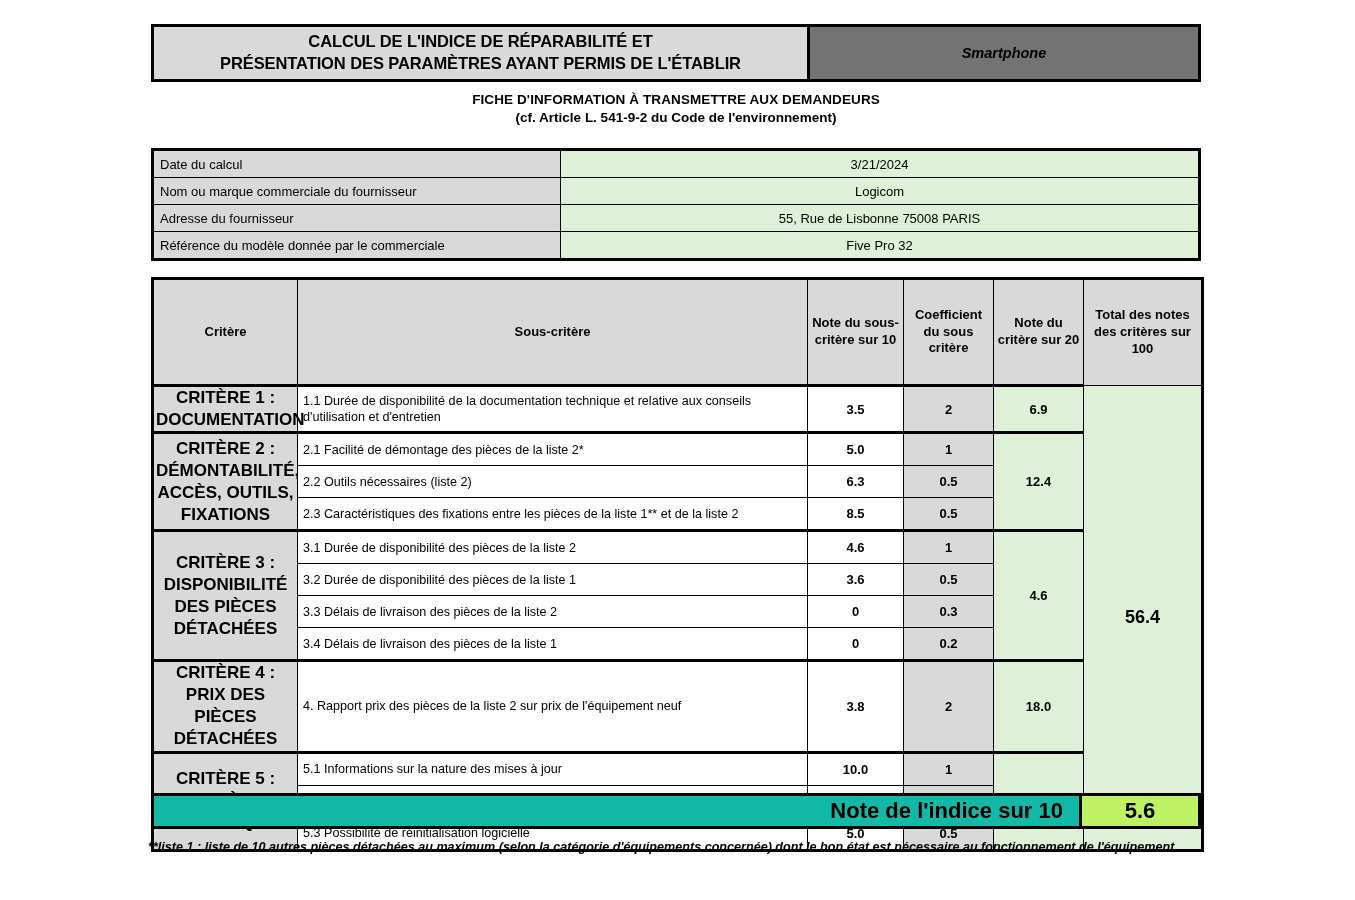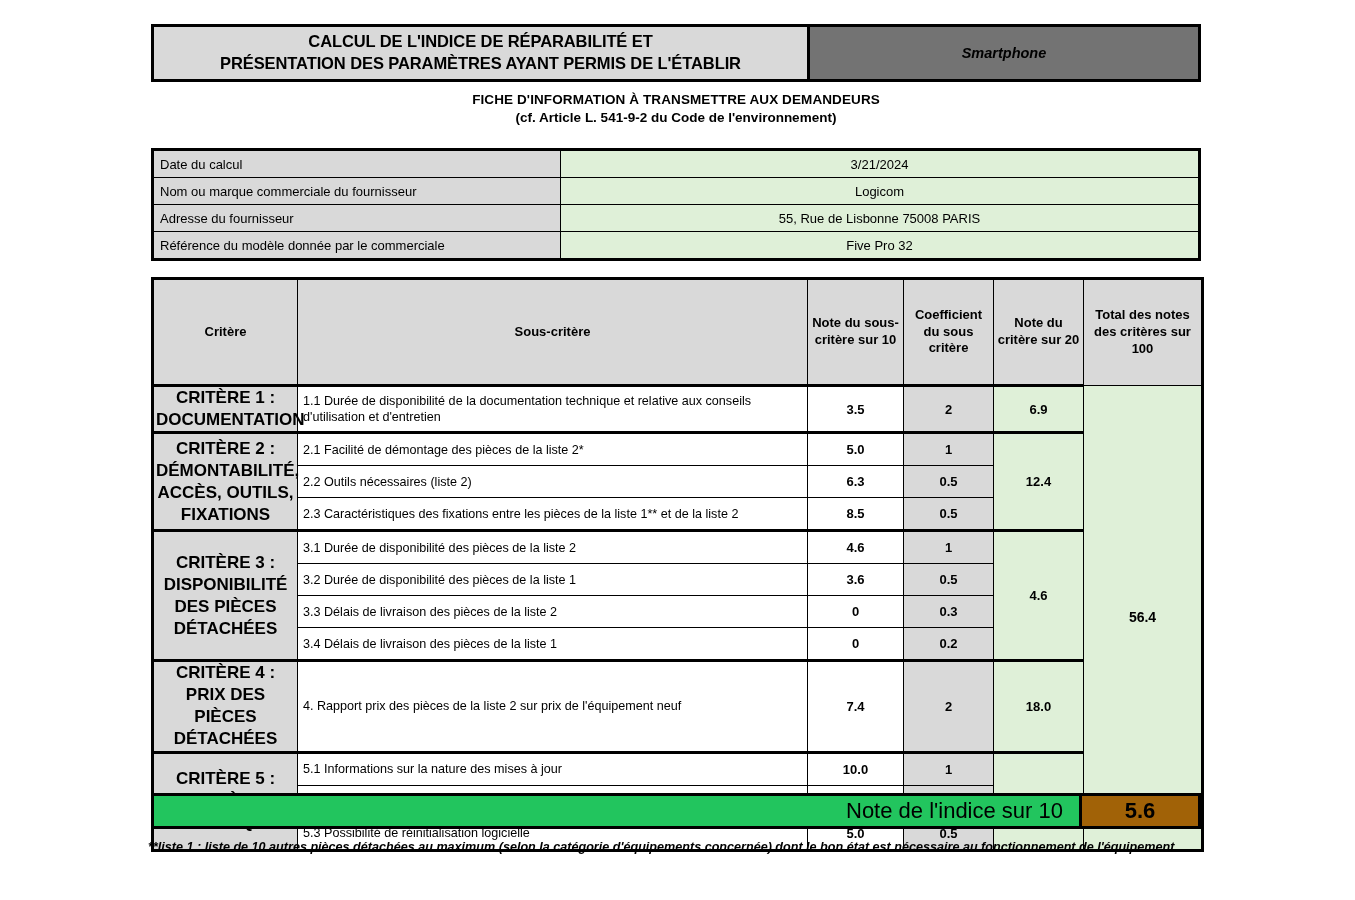--- a/index.html
+++ b/index.html
@@ -180,21 +180,21 @@
     text-align: center;
     font-weight: bold;
     font-size: 13px;
     border-top: 3px solid #000;
     border-bottom: 3px solid #000;
   }
   td.c-total {
     background: #dff0d8;
     text-align: center;
     font-weight: bold;
-    font-size: 14px;
+    font-size: 18px;
   }
 
   tr.grp-top td.c-sous,
   tr.grp-top td.c-note-sous,
   tr.grp-top td.c-coef { border-top: 3px solid #000; }
   tr.grp-bottom td.c-sous,
   tr.grp-bottom td.c-note-sous,
   tr.grp-bottom td.c-coef { border-bottom: 3px solid #000; }
 
   .r-h1 { height: 42px; }
@@ -207,31 +207,31 @@
     left: 151px;
     top: 793px;
     width: 1050px;
     height: 36px;
     display: flex;
     box-sizing: border-box;
     border: 3px solid #000;
   }
   .score-label {
     flex: 1;
-    background: #22c55e;
+    background: #14b8a6;
     display: flex;
     align-items: center;
     justify-content: flex-end;
     padding-right: 16px;
     font-size: 22px;
-    font-weight: normal;
+    font-weight: bold;
   }
   .score-value {
     width: 119px;
-    background: #a16207;
+    background: #bef264;
     border-left: 3px solid #000;
     display: flex;
     align-items: center;
     justify-content: center;
     font-size: 22px;
     font-weight: bold;
     box-sizing: border-box;
   }
 
   
@@ -356,21 +356,21 @@
       </tr>
       <tr class="grp-bottom">
         <td class="c-sous r-h2">3.4 Délais de livraison des pièces de la liste 1</td>
         <td class="c-note-sous">0</td>
         <td class="c-coef">0.2</td>
       </tr>
 
       <tr class="grp-top grp-bottom">
         <td class="c-critere" rowspan="1">CRITÈRE 4 : PRIX DES PIÈCES DÉTACHÉES</td>
         <td class="c-sous r-h4">4. Rapport prix des pièces de la liste 2 sur prix de l'équipement neuf</td>
-        <td class="c-note-sous">7.4</td>
+        <td class="c-note-sous">3.8</td>
         <td class="c-coef">2</td>
         <td class="c-note20" rowspan="1">18.0</td>
       </tr>
 
       <tr class="grp-top">
         <td class="c-critere" rowspan="3">CRITÈRE 5 : CRITÈRE SPÉCIFIQUE</td>
         <td class="c-sous r-h2">5.1 Informations sur la nature des mises à jour</td>
         <td class="c-note-sous">10.0</td>
         <td class="c-coef">1</td>
         <td class="c-note20" rowspan="3">14.5</td>

